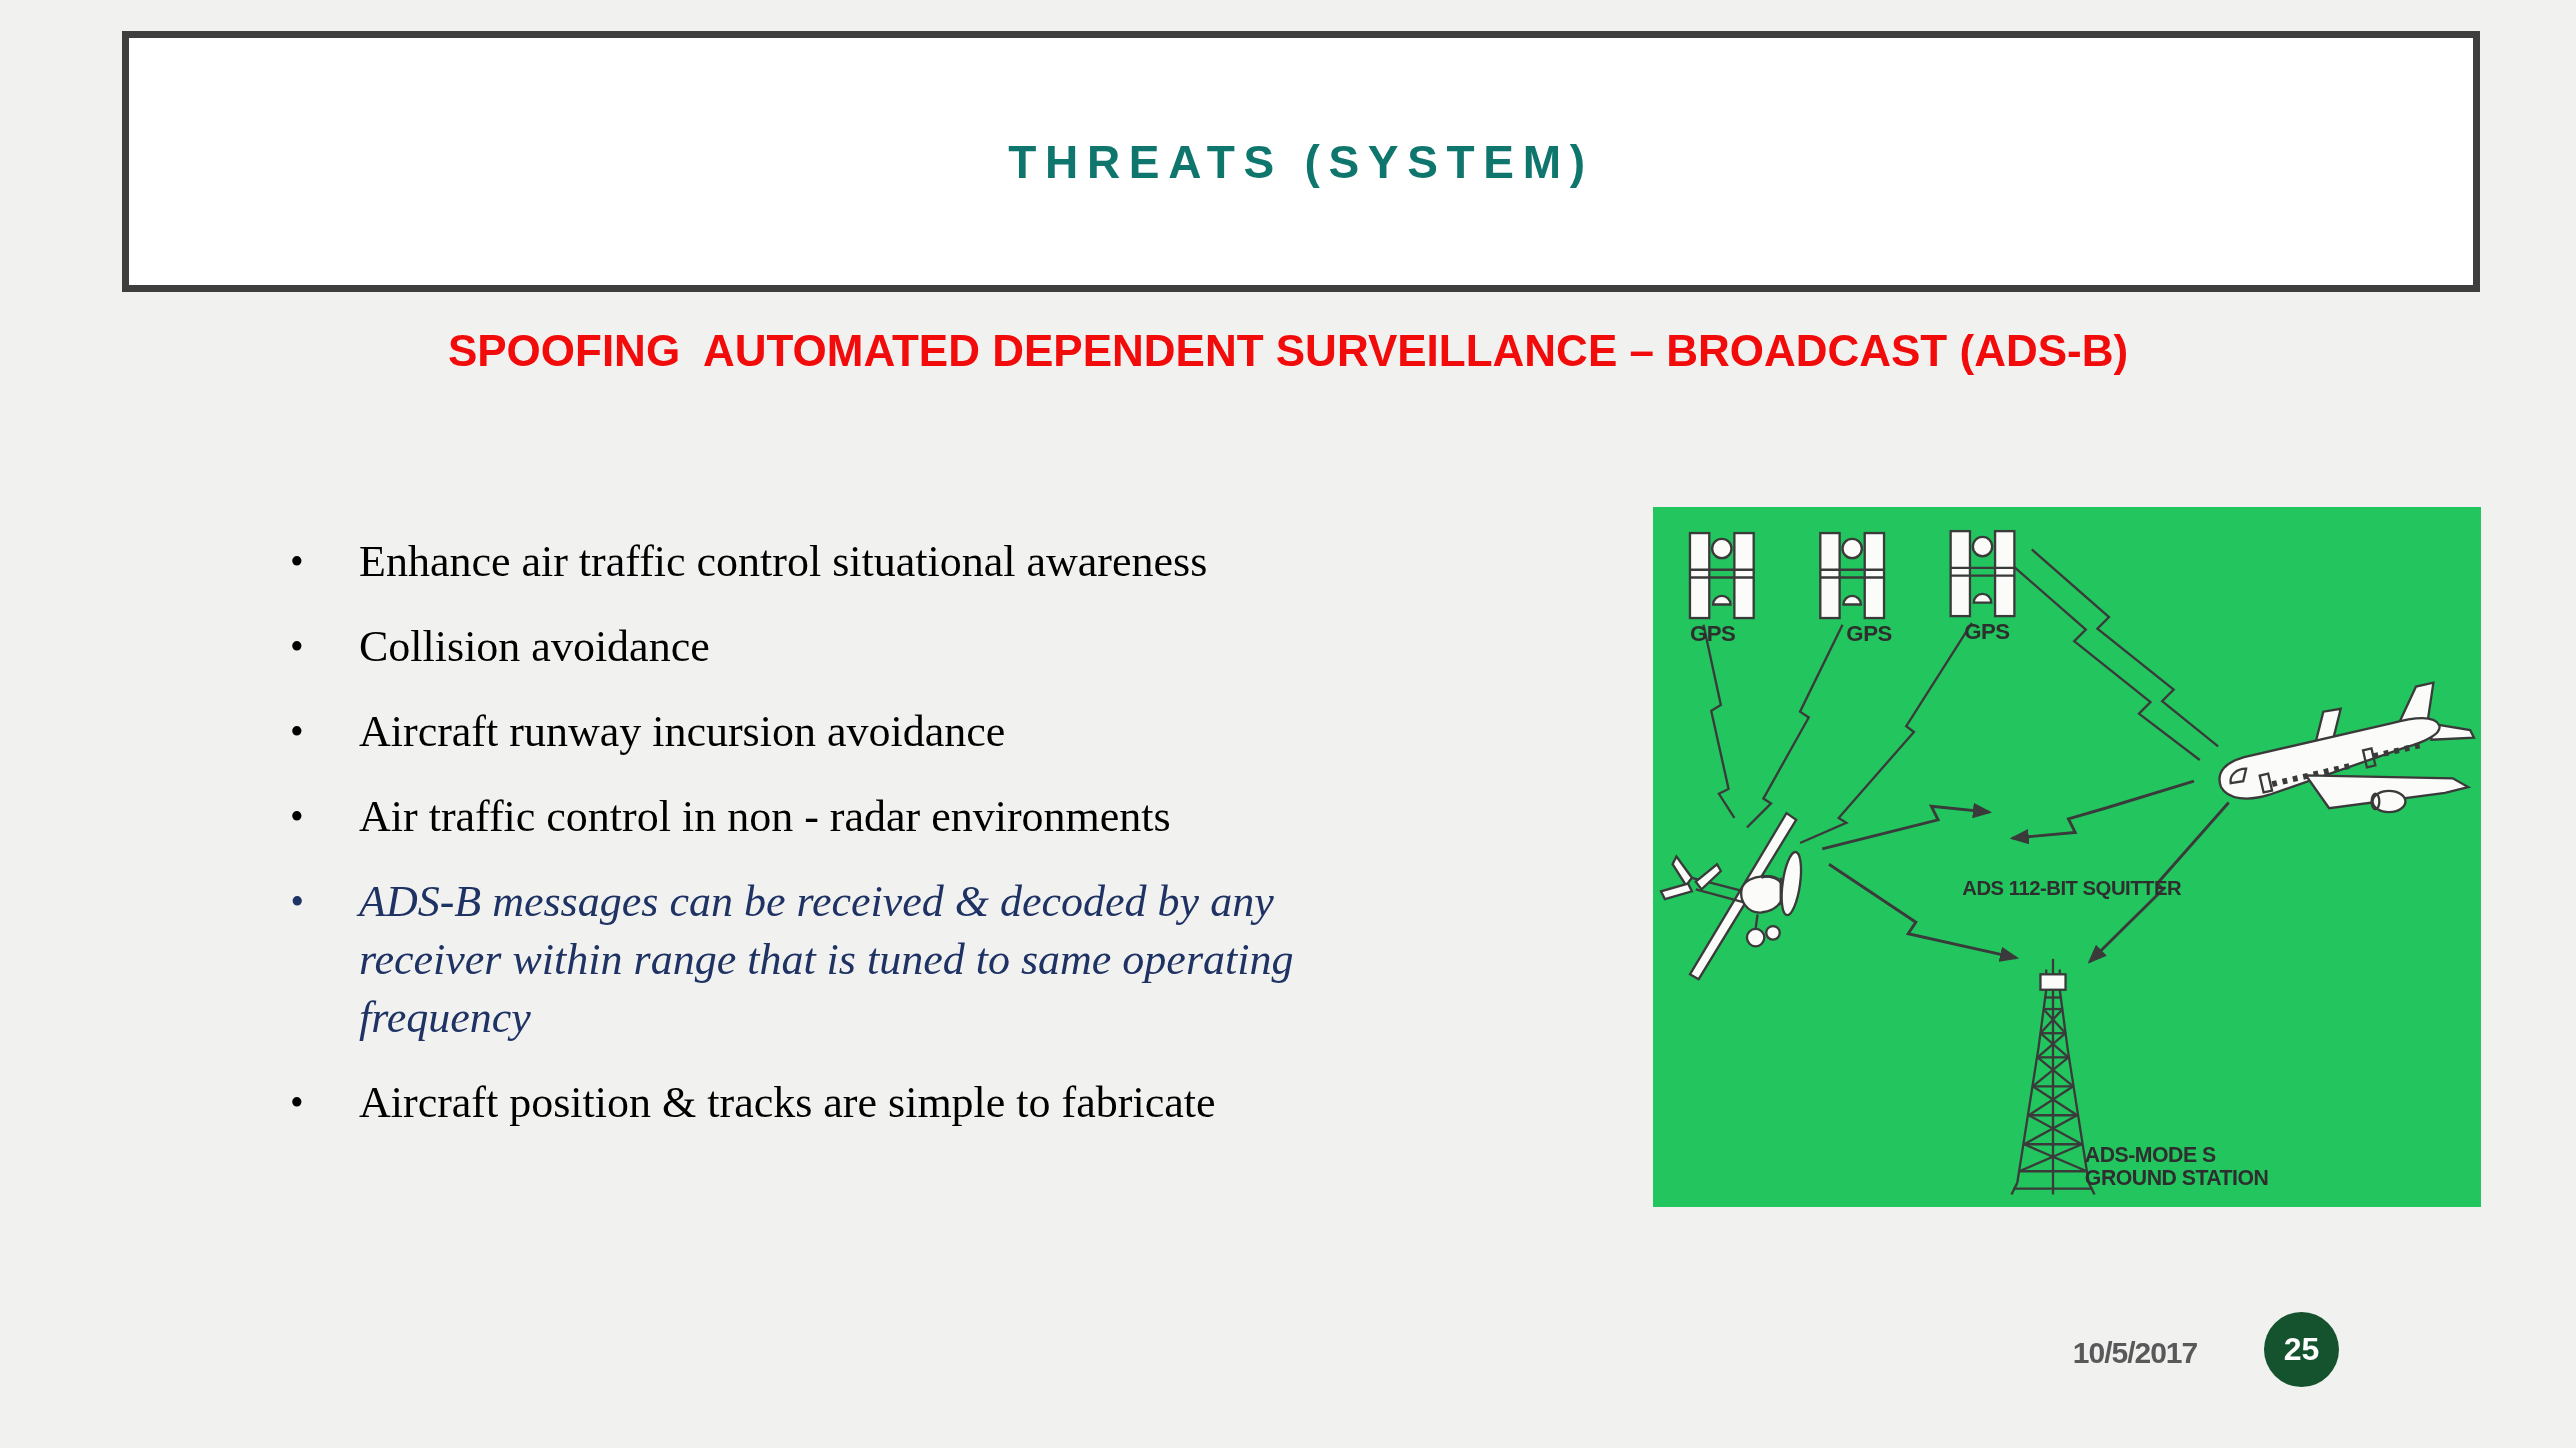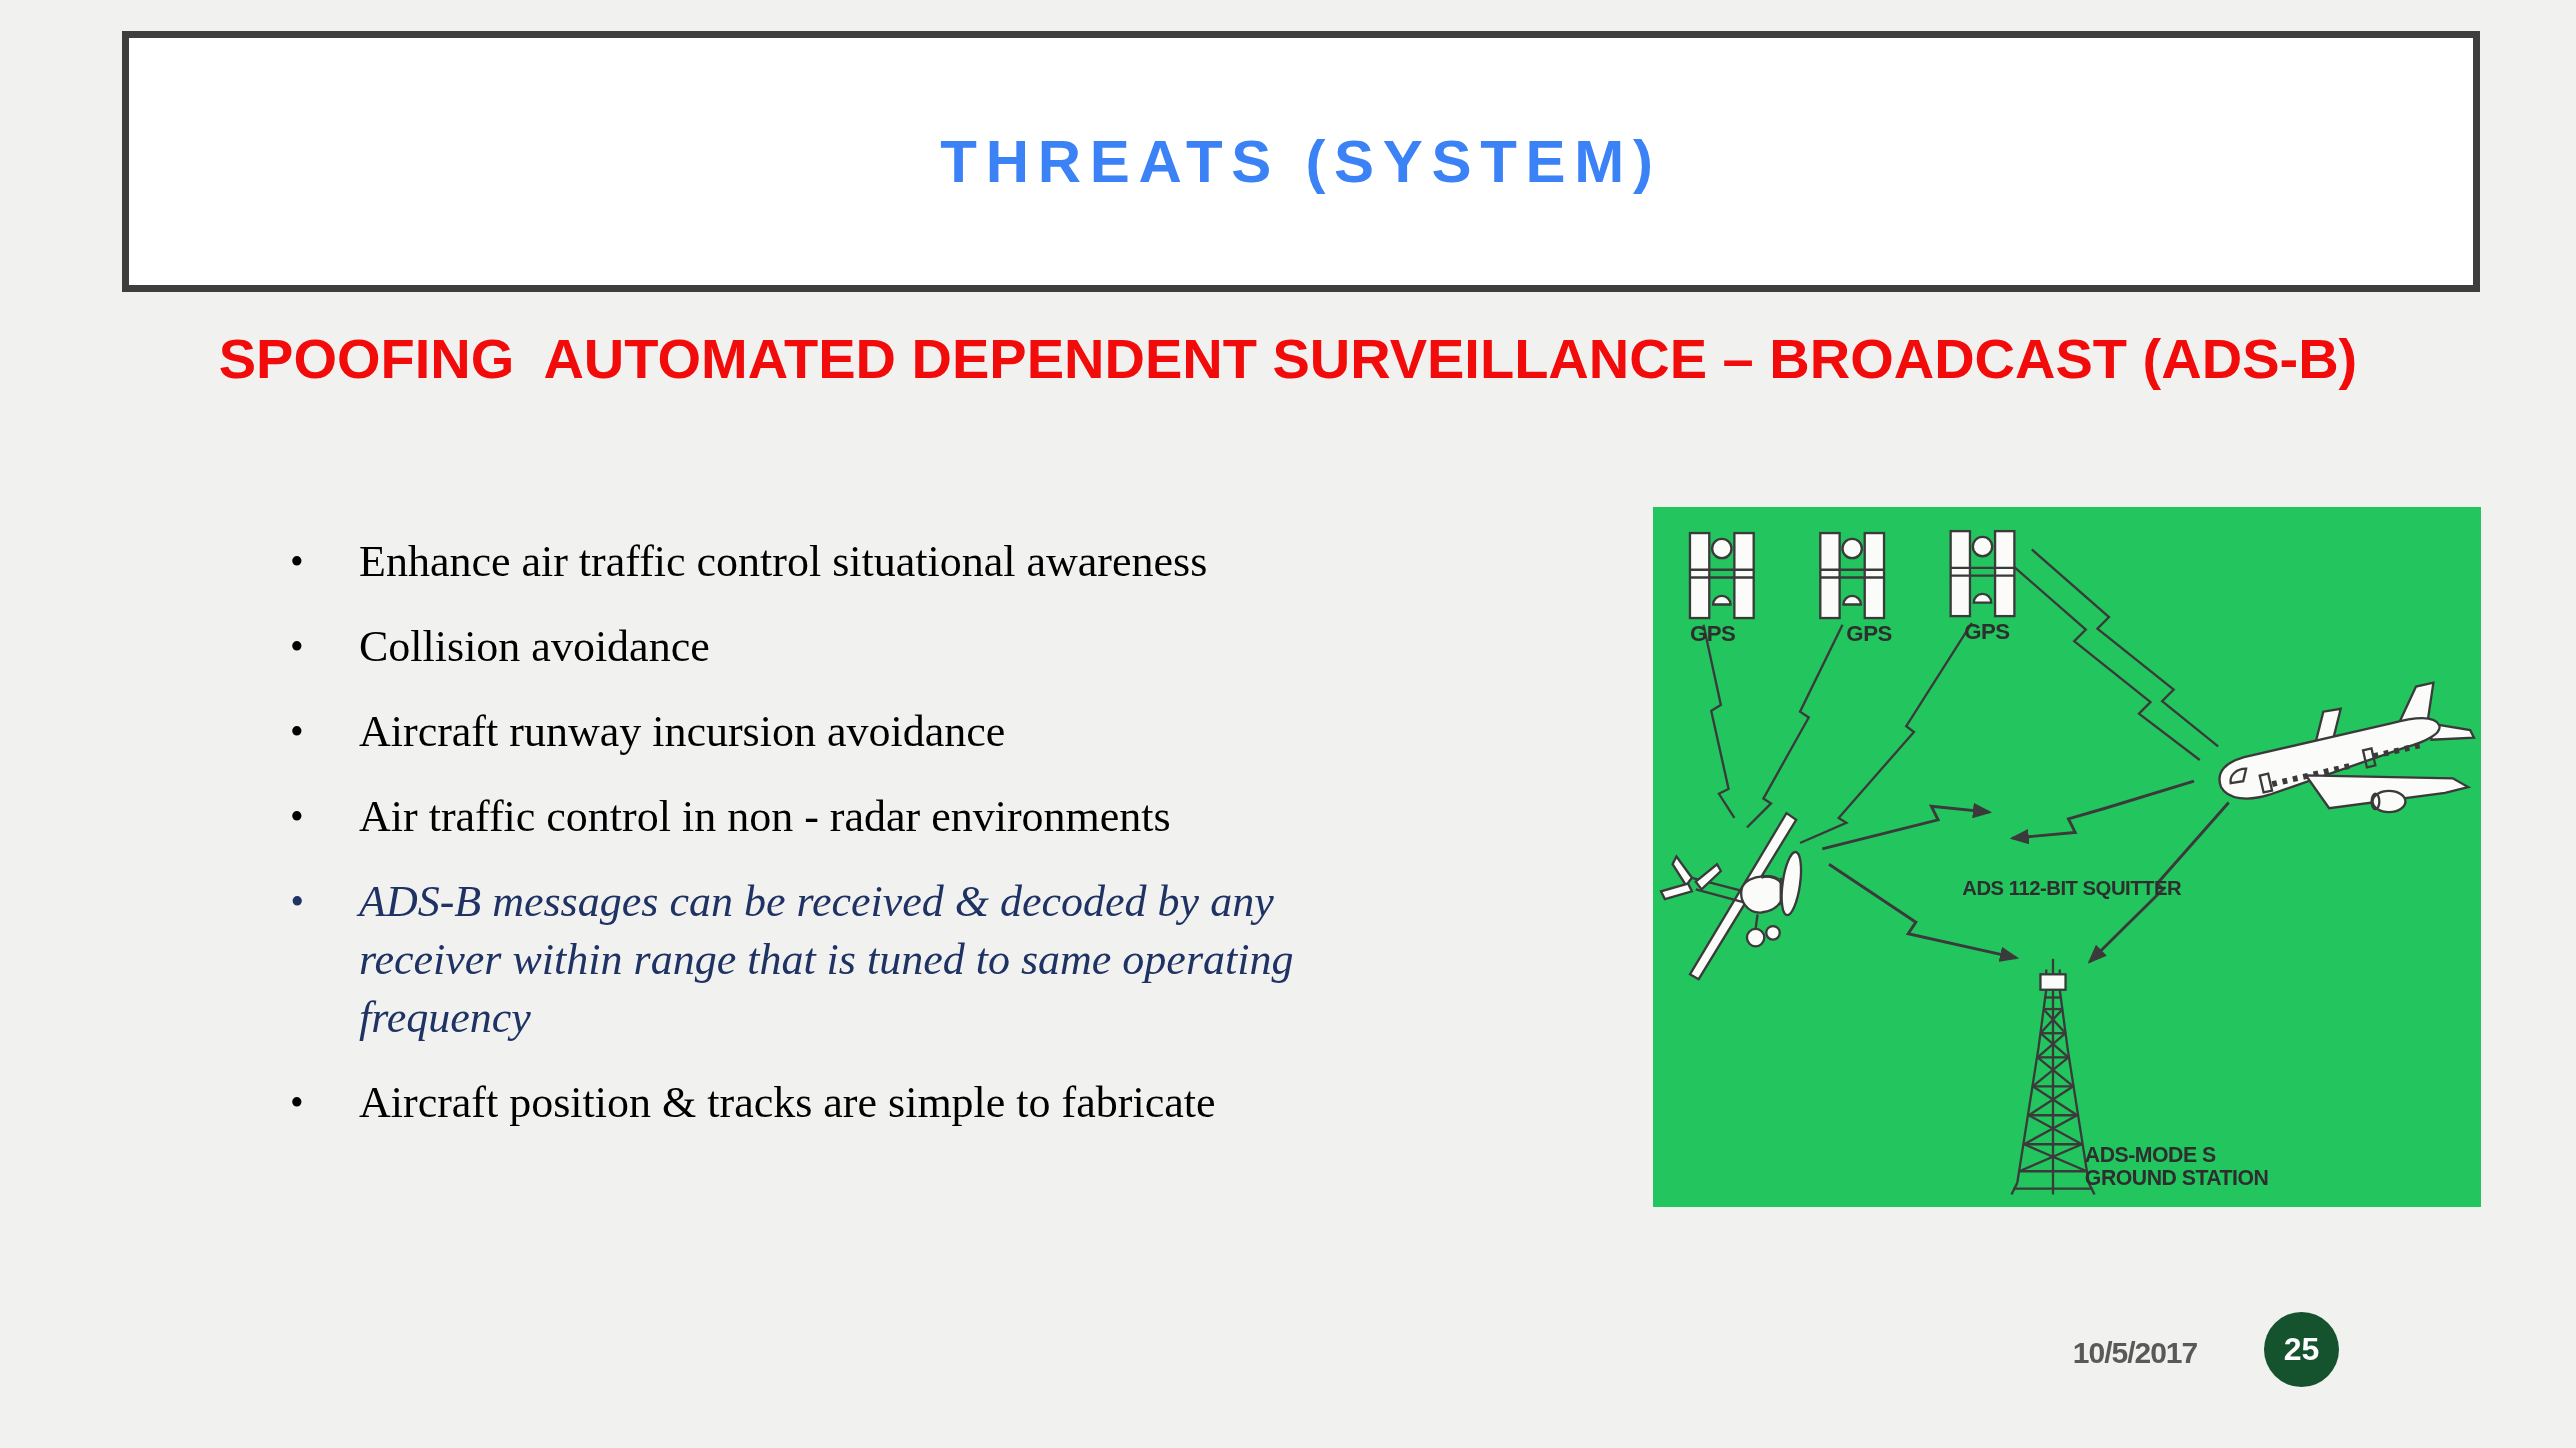--- a/index.html
+++ b/index.html
@@ -1,21 +1,21 @@
 <!DOCTYPE html>
 <html><head>
 <meta charset="utf-8">
 <style>
   html,body{margin:0;padding:0;}
   .slide{position:relative;width:2576px;height:1449px;background:#f1f1f0;overflow:hidden;
          font-family:"Liberation Sans", sans-serif;}
   .title-box{position:absolute;left:122px;top:31px;width:2358px;height:261px;background:#ffffff;
              border:7.7px solid #3e3e3e;box-sizing:border-box;display:flex;align-items:center;justify-content:center;}
-  .title{font-size:60px;font-weight:bold;letter-spacing:8.7px;color:#3b82f6;}
-  .subtitle{position:absolute;left:0;top:326px;width:100%;text-align:center;font-size:56px;font-weight:bold;
+  .title{font-size:46px;font-weight:bold;letter-spacing:8.7px;color:#0f766e;}
+  .subtitle{position:absolute;left:0;top:326px;width:100%;text-align:center;font-size:44px;font-weight:bold;
             color:#f20b0b;white-space:pre-wrap;}
   .bullets{position:absolute;left:290px;top:533px;width:1294px;list-style:none;margin:0;padding:0;
            font-family:"Liberation Serif", serif;font-size:44px;line-height:58px;color:#000000;}
   .bullets li{display:flex;margin-bottom:27px;}
   .bullets .marker{flex:0 0 69px;font-size:39px;}
   .bullets .text{max-width:1169px;}
   .bullets .text span{display:block;}
   .bullets li.em{color:#1e3264;font-style:italic;}
   .diagram{position:absolute;left:1653px;top:507px;width:828px;height:700px;background:#22c55e;}
   .diagram svg{width:100%;height:100%;display:block;}

